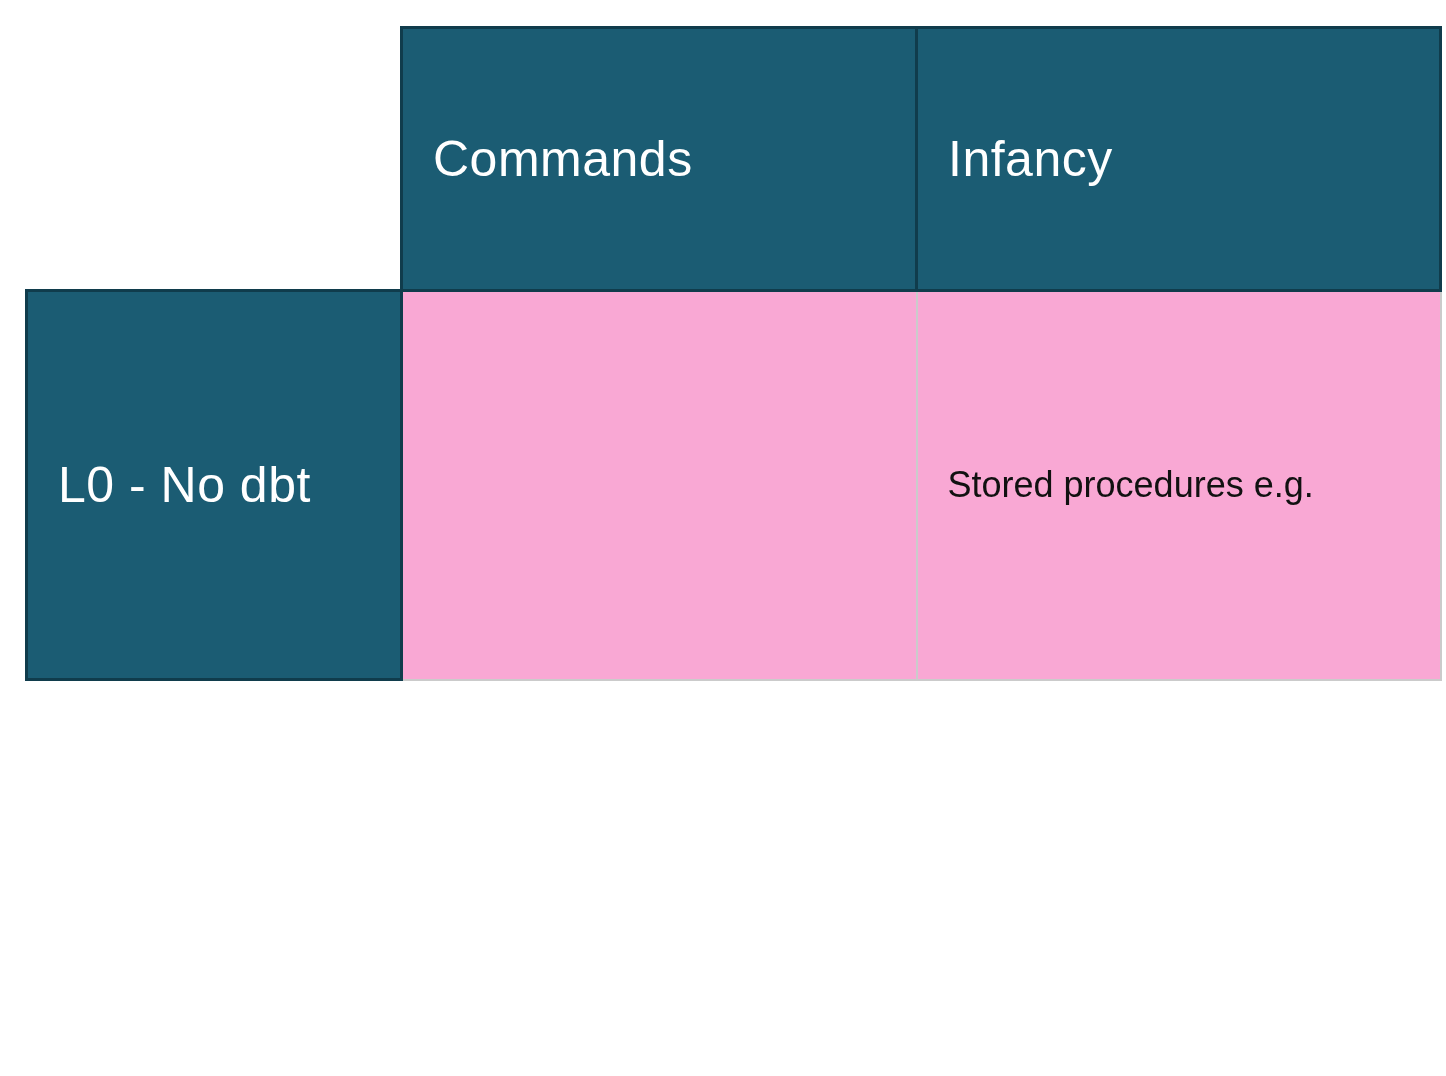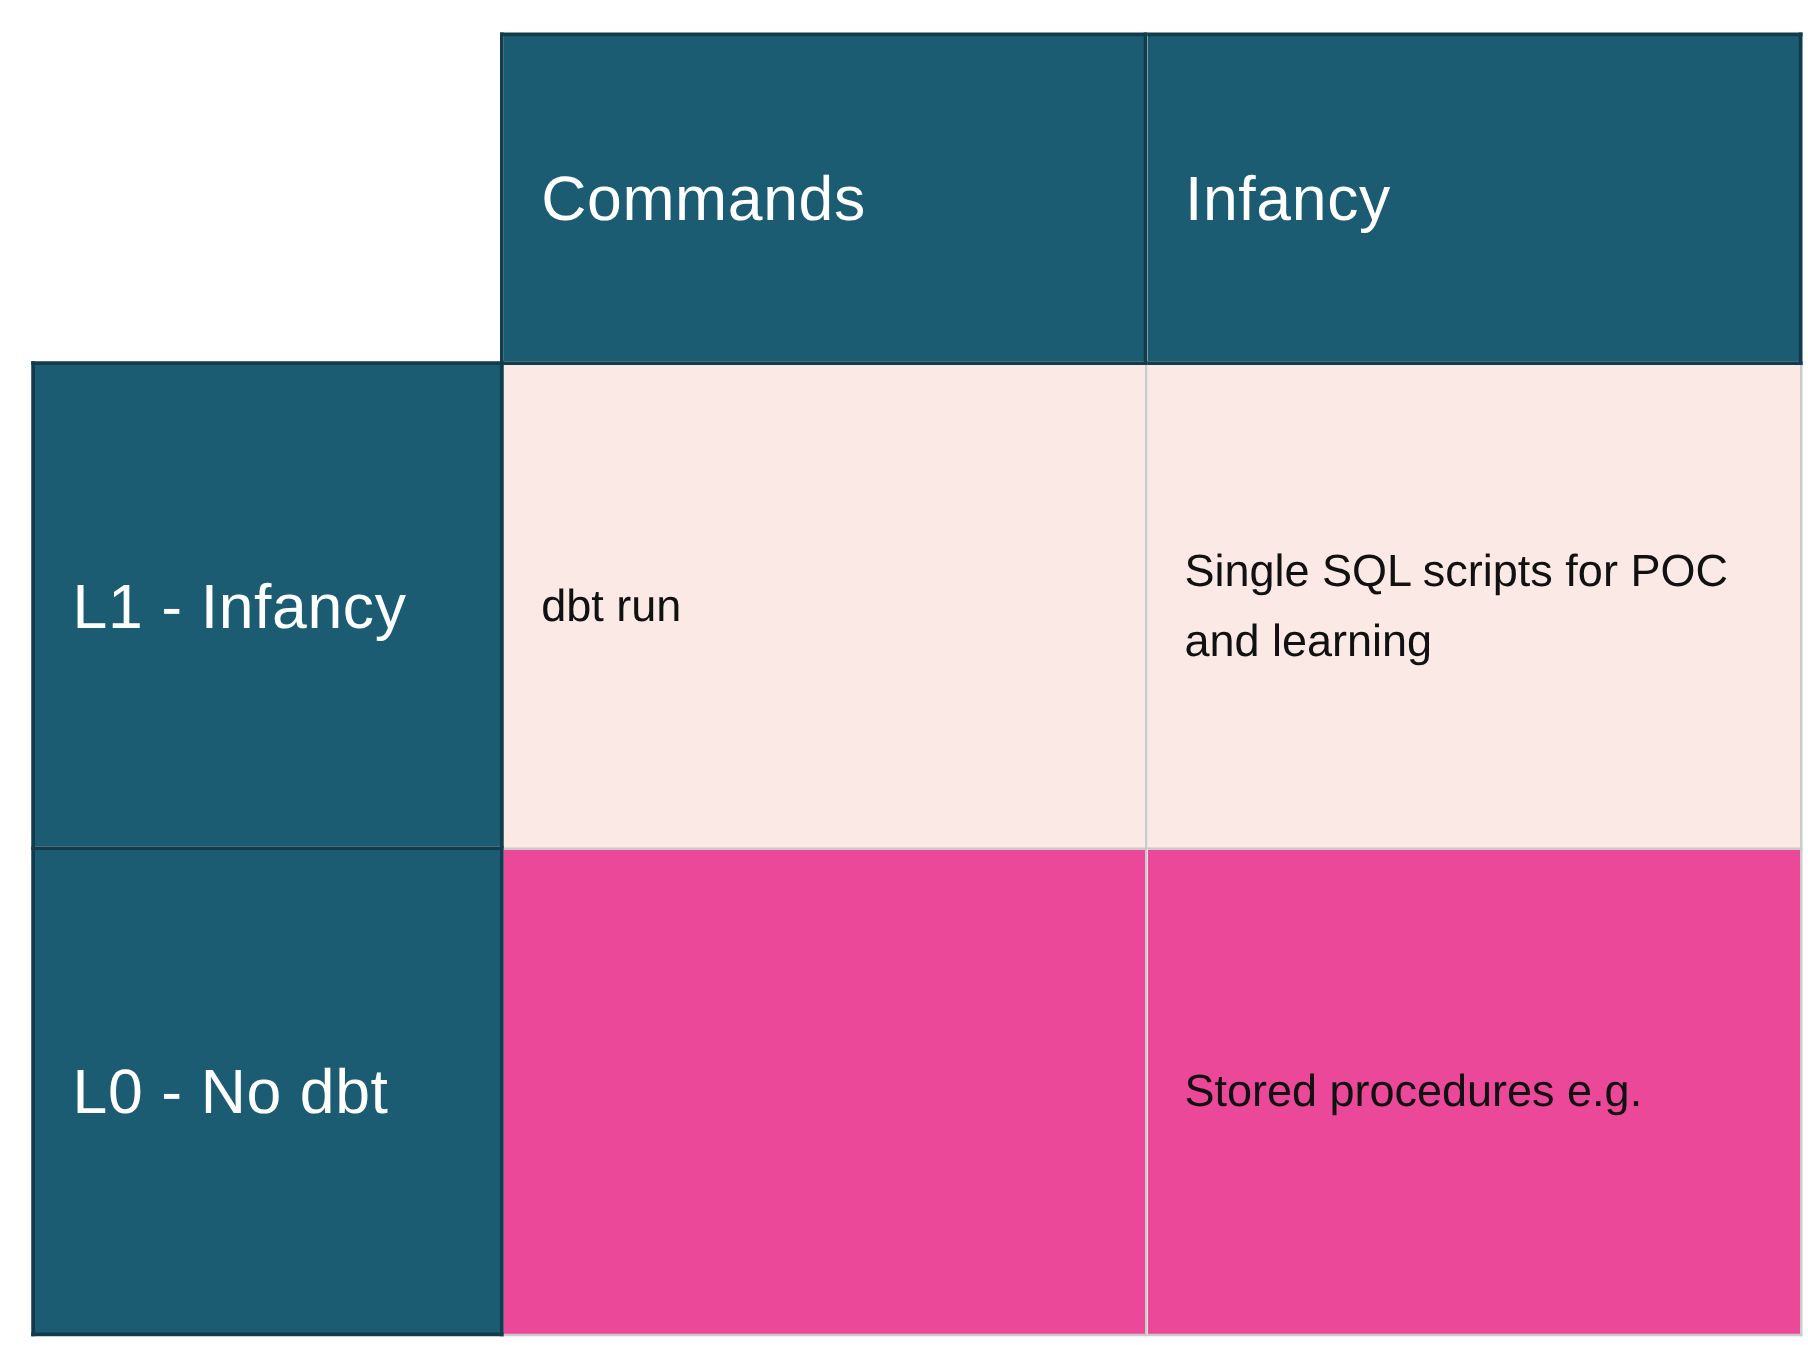--- a/index.html
+++ b/index.html
@@ -43,21 +43,21 @@
   }
   td.col-header, td.row-header {
     background: var(--header-bg);
     color: var(--header-text);
     border: 3px solid var(--header-border);
     font-size: 50px;
     font-weight: 400;
     letter-spacing: 0.5px;
   }
   td.data-cell {
-    background: #ec4899;
+    background: #f9a8d4;
     color: var(--cell-text);
     border: 2px solid var(--cell-border);
     font-size: 36px;
     line-height: 1.55;
     font-weight: 400;
   }
   td.data-cell.highlight {
     background: var(--row-highlight-bg);
   }
   td.models-cell .wrap-limit {
@@ -73,24 +73,19 @@
     <col style="width:375px">
     <col style="width:515px">
     <col style="width:524px">
   </colgroup>
   <tbody>
     <tr class="header-row">
       <td class="spacer"></td>
       <td class="col-header">Commands</td>
       <td class="col-header">Infancy</td>
     </tr>
-    <tr class="row-l1">
-      <td class="row-header">L1 - Infancy</td>
-      <td class="data-cell highlight">dbt run</td>
-      <td class="data-cell highlight models-cell"><span class="wrap-limit">Single SQL scripts for POC and learning</span></td>
-    </tr>
     <tr class="row-l0">
       <td class="row-header">L0 - No dbt</td>
       <td class="data-cell"></td>
       <td class="data-cell models-cell"><span class="wrap-limit">Stored procedures e.g.</span></td>
     </tr>
   </tbody>
 </table>
 
 </body></html>

